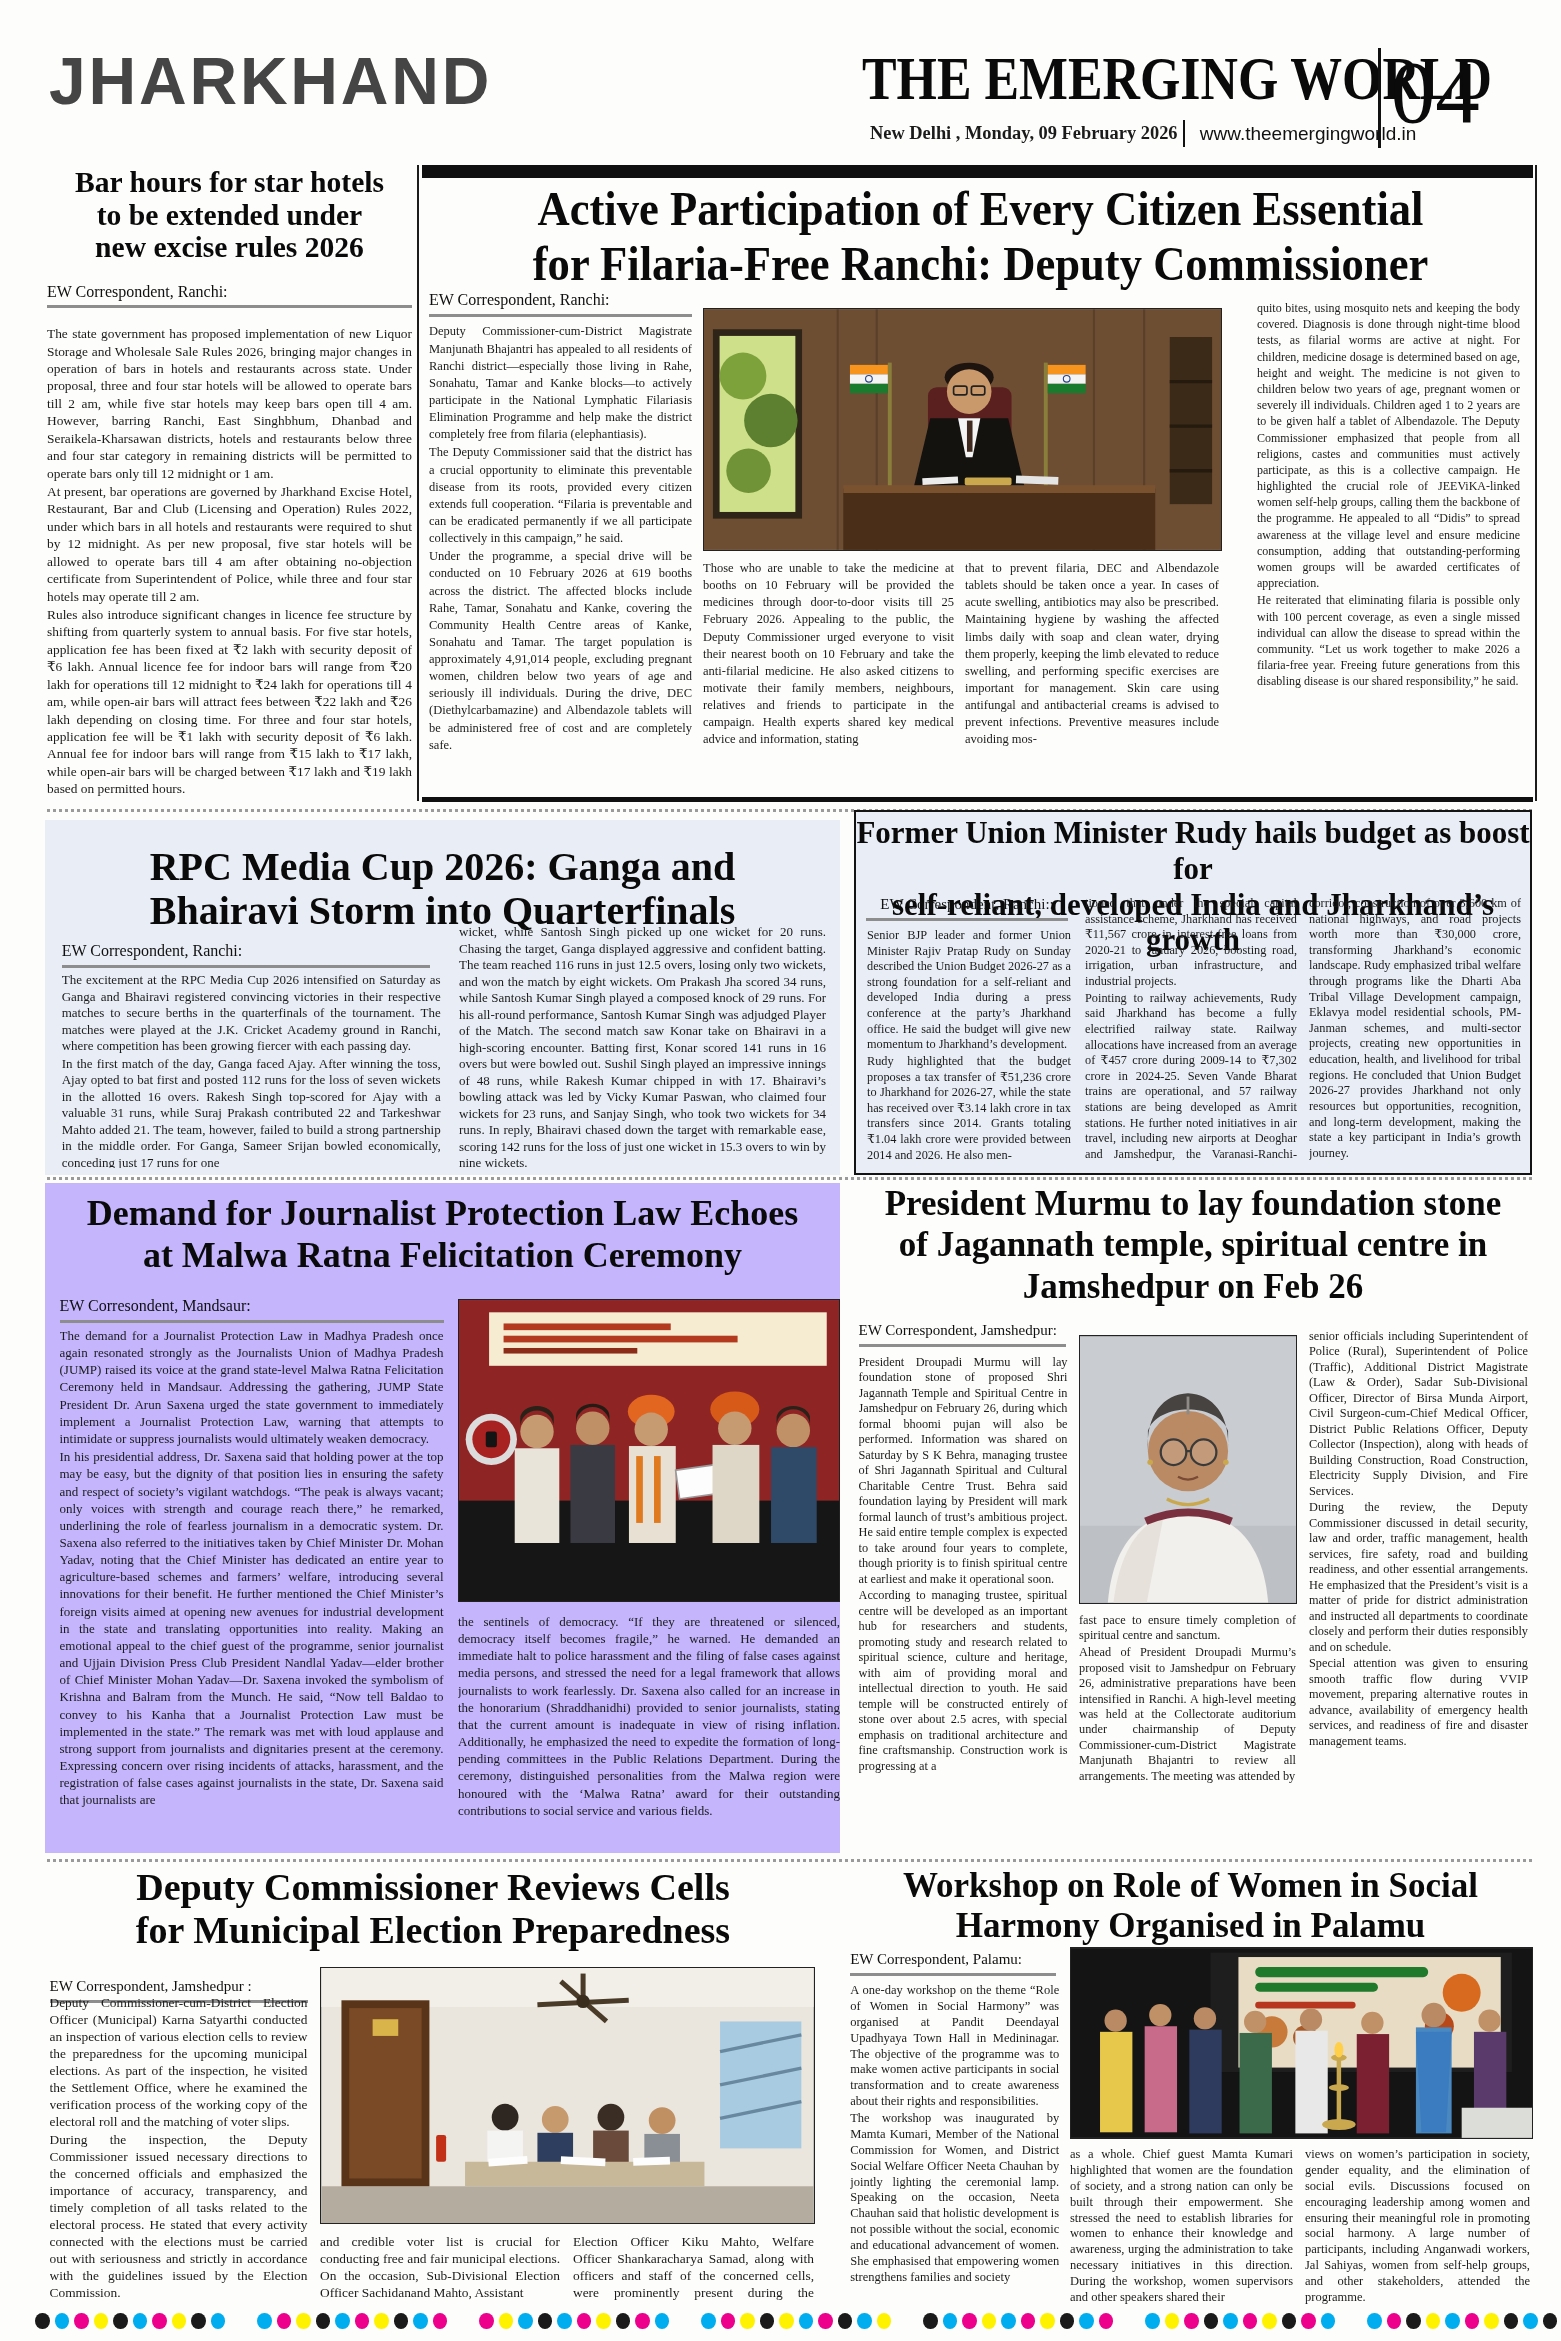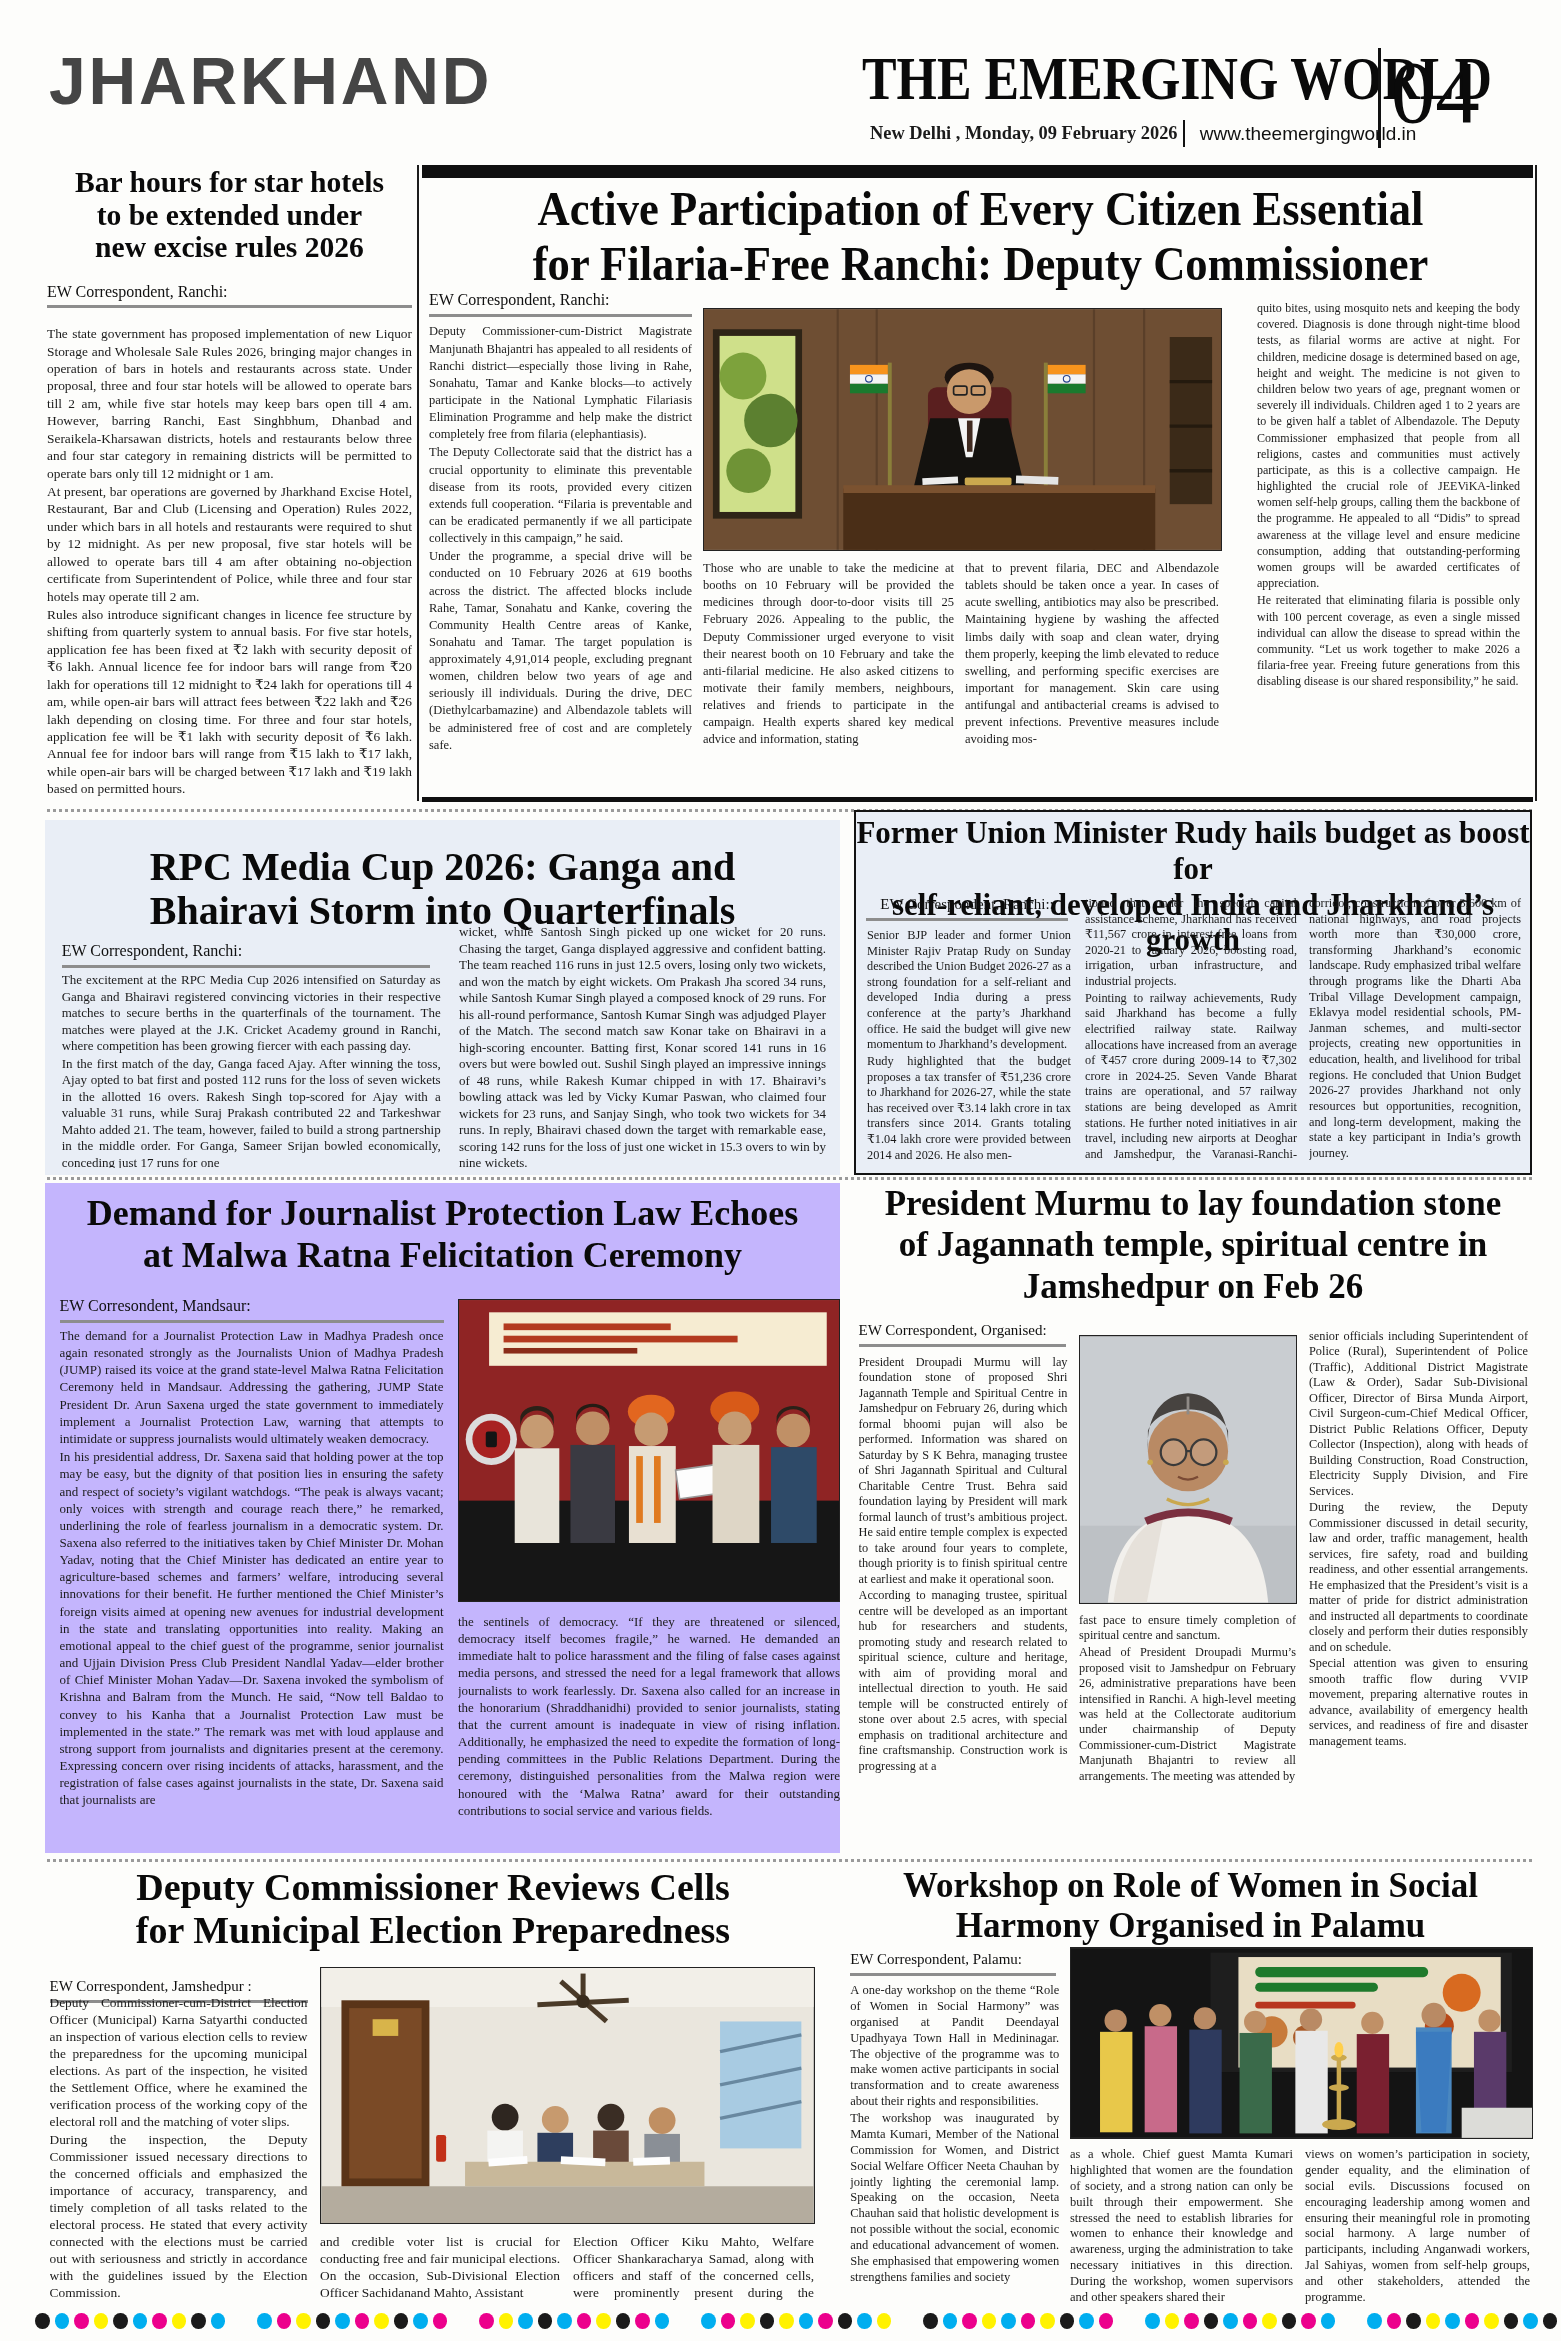--- a/index.html
+++ b/index.html
@@ -132,21 +132,21 @@
   <div class="a2">
     <div class="hl">
         <span class="hl-line">Active Participation of Every Citizen Essential</span>
         <span class="hl-line">for Filaria-Free Ranchi: Deputy Commissioner</span>
       </div>
     <div class="a2-col1">
       <div class="byline">EW Correspondent, Ranchi:</div>
       <div class="byline-rule"></div>
       <div class="bodycol">
           <p>Deputy Commissioner-cum-District Magistrate Manjunath Bhajantri has appealed to all residents of Ranchi district—especially those living in Rahe, Sonahatu, Tamar and Kanke blocks—to actively participate in the National Lymphatic Filariasis Elimination Programme and help make the district completely free from filaria (elephantiasis).</p>
-          <p>The Deputy Collectorate said that the district has a crucial opportunity to eliminate this preventable disease from its roots, provided every citizen extends full cooperation. “Filaria is preventable and can be eradicated permanently if we all participate collectively in this campaign,” he said.</p>
+          <p>The Deputy Commissioner said that the district has a crucial opportunity to eliminate this preventable disease from its roots, provided every citizen extends full cooperation. “Filaria is preventable and can be eradicated permanently if we all participate collectively in this campaign,” he said.</p>
           <p>Under the programme, a special drive will be conducted on 10 February 2026 at 619 booths across the district. The affected blocks include Rahe, Tamar, Sonahatu and Kanke, covering the Community Health Centre areas of Kanke, Sonahatu and Tamar. The target population is approximately 4,91,014 people, excluding pregnant women, children below two years of age and seriously ill individuals. During the drive, DEC (Diethylcarbamazine) and Albendazole tablets will be administered free of cost and are completely safe.</p>
         </div>
     </div>
     <div class="photo-frame a2-photo" style="position:absolute;">
       <svg viewBox="0 0 928 432" width="517" height="241">
         <rect width="928" height="432" fill="#6e4e33"></rect>
         <g stroke="rgba(0,0,0,0.18)" stroke-width="4">
           <line x1="240" y1="0" x2="240" y2="432"></line>
             <line x1="310" y1="0" x2="310" y2="432"></line>
           <line x1="700" y1="0" x2="700" y2="432"></line>
@@ -290,21 +290,21 @@
     <div class="bodycol a5-col2">the sentinels of democracy. “If they are threatened or silenced, democracy itself becomes fragile,” he warned. He demanded an immediate halt to police harassment and the filing of false cases against media persons, and stressed the need for a legal framework that allows journalists to work fearlessly. Dr. Saxena also called for an increase in the honorarium (Shraddhanidhi) provided to senior journalists, stating that the current amount is inadequate in view of rising inflation. Additionally, he emphasized the need to expedite the formation of long-pending committees in the Public Relations Department. During the ceremony, distinguished personalities from the Malwa region were honoured with the ‘Malwa Ratna’ award for their outstanding contributions to social service and various fields.</div>
   </div>
 
   <div class="a6">
     <div class="hl">
         <span class="hl-line">President Murmu to lay foundation stone</span>
         <span class="hl-line">of Jagannath temple, spiritual centre in</span>
         <span class="hl-line">Jamshedpur on Feb 26</span>
       </div>
     <div class="a6-byline">
-      <div class="byline">EW Correspondent, Organised:</div>
+      <div class="byline">EW Correspondent, Jamshedpur:</div>
       <div class="byline-rule"></div>
     </div>
     <div class="bodycol a6-col1">
         <p>President Droupadi Murmu will lay foundation stone of proposed Shri Jagannath Temple and Spiritual Centre in Jamshedpur on February 26, during which formal bhoomi pujan will also be performed. Information was shared on Saturday by S K Behra, managing trustee of Shri Jagannath Spiritual and Cultural Charitable Centre Trust. Behra said foundation laying by President will mark formal launch of trust’s ambitious project. He said entire temple complex is expected to take around four years to complete, though priority is to finish spiritual centre at earliest and make it operational soon.</p>
         <p>According to managing trustee, spiritual centre will be developed as an important hub for researchers and students, promoting study and research related to spiritual science, culture and heritage, with aim of providing moral and intellectual direction to youth. He said temple will be constructed entirely of stone over about 2.5 acres, with special emphasis on traditional architecture and fine craftsmanship. Construction work is progressing at a</p>
       </div>
     <div class="photo-frame a6-photo" style="position:absolute;">
       <svg viewBox="0 0 388 478" width="216" height="267">
         <rect width="388" height="478" fill="#c9cdd1"></rect>
         <rect y="340" width="388" height="138" fill="#bdc1c5"></rect>

